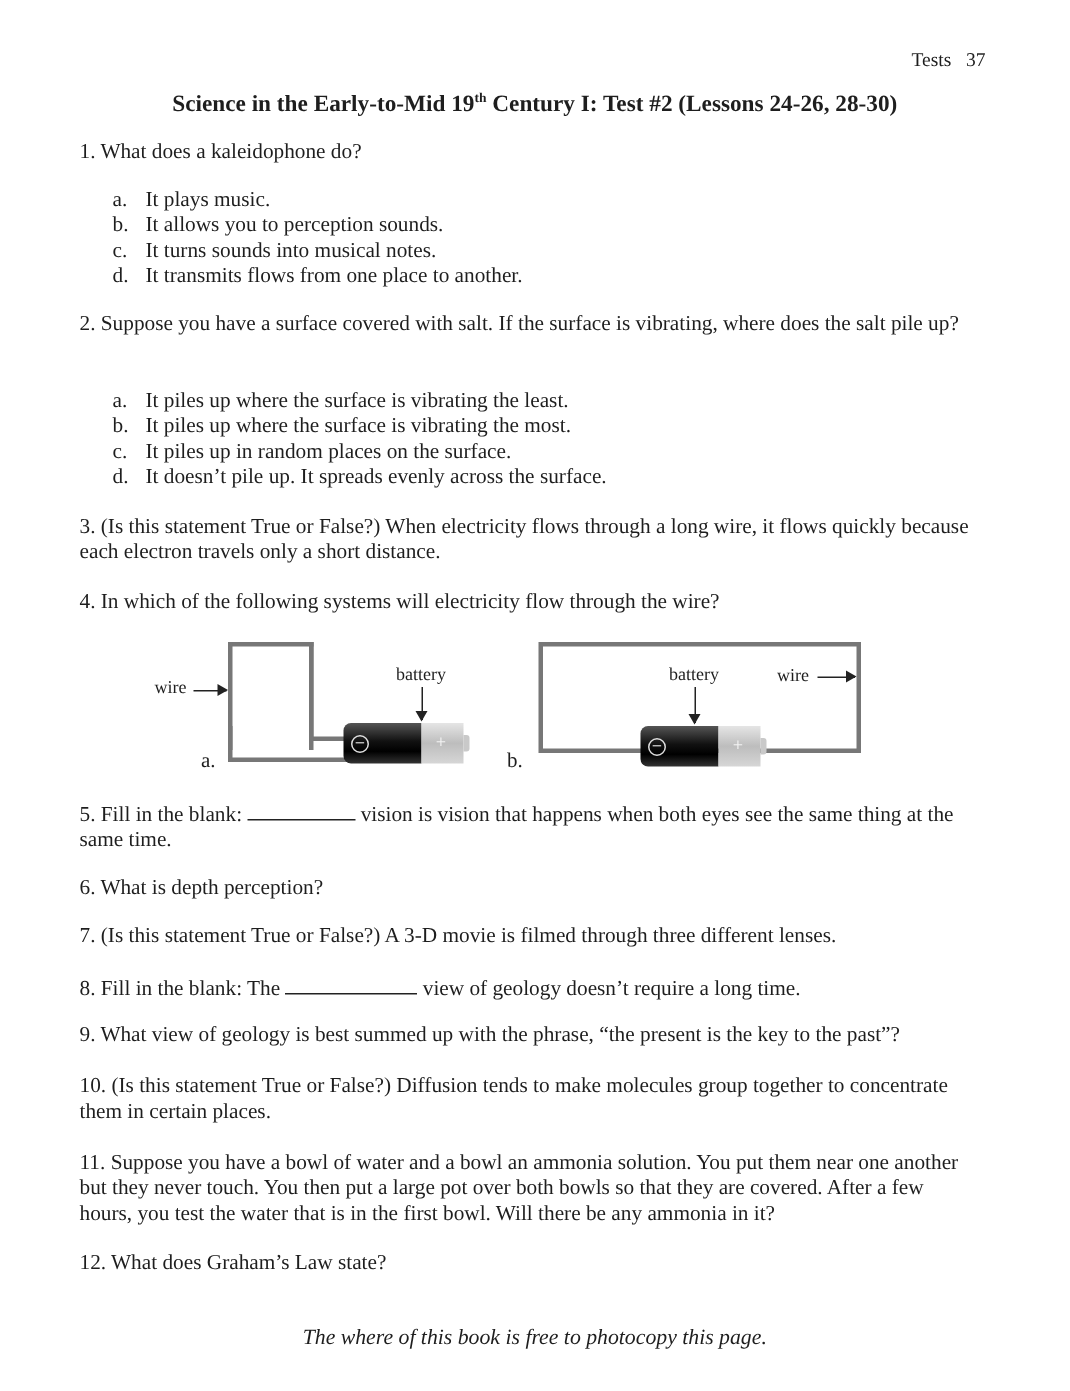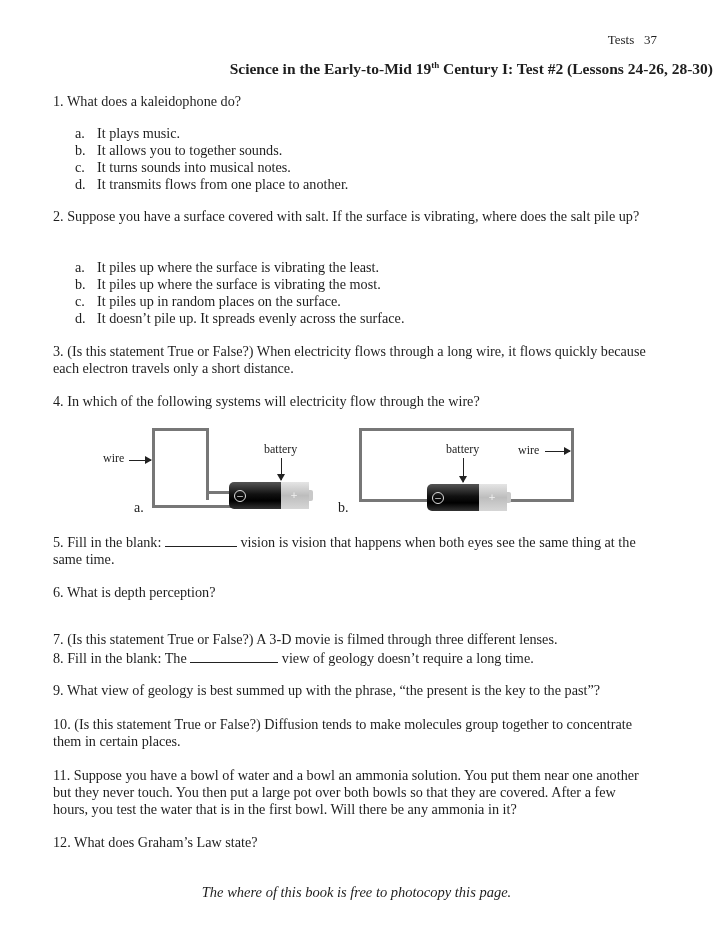--- a/index.html
+++ b/index.html
@@ -7,21 +7,21 @@
     width: 713px; height: 927px; position: relative; overflow: hidden;
     font-family: "Liberation Serif", "DejaVu Serif", serif;
     color: #1e1e1e;
   }
   .page-header {
     position: absolute; top: 32px; right: 56px;
     font-size: 13px;
   }
   .title {
     position: absolute; top: 60px; left: 0; width: 713px;
-    text-align: right; font-weight: bold; font-size: 15.5px;
+    text-align: center; font-weight: bold; font-size: 15.5px;
   }
   .title sup { font-size: 9px; }
   .q {
     position: absolute; left: 53px; width: 600px;
     font-size: 14.2px; line-height: 17px;
   }
   .opts { position: absolute; left: 75px; font-size: 14.2px; line-height: 17px; }
   .opt { display: flex; }
   .opt .l { width: 22px; }
   .blank { display: inline-block; border-bottom: 1px solid #222; vertical-align: baseline; height: 12px; }
@@ -74,21 +74,21 @@
 </div>
 
 <div class="q" style="top:93px">1.  What does a kaleidophone do?</div>
 <div class="opts" style="top:125px">
   <div class="opt">
       <span class="l">a.</span>
       <span>It plays music.</span>
     </div>
   <div class="opt">
       <span class="l">b.</span>
-      <span>It allows you to together sounds.</span>
+      <span>It allows you to perception sounds.</span>
     </div>
   <div class="opt">
       <span class="l">c.</span>
       <span>It turns sounds into musical notes.</span>
     </div>
   <div class="opt">
       <span class="l">d.</span>
       <span>It transmits flows from one place to another.</span>
     </div>
 </div>
@@ -156,21 +156,21 @@
     <span class="lbl" style="left:338px;top:80px;font-size:14px">b.</span>
   </div>
 </div>
 
 <div class="q" style="top:534px">
   <span>5.  Fill in the blank:  </span><span class="blank" style="width:72px"></span><span> vision is vision that happens when both eyes see the same thing at the same time.</span>
 </div>
 
 <div class="q" style="top:584px">6.  What is depth perception?</div>
 
-<div class="q" style="top:631px">7.  (Is this statement True or False?)  A 3-D movie is filmed through three different lenses.</div>
+<div class="q" style="top:616px">7.  (Is this statement True or False?)  A 3-D movie is filmed through three different lenses.</div>
 
 <div class="q" style="top:650px">
   <span>8.  Fill in the blank:  The </span><span class="blank" style="width:88px"></span><span> view of geology doesn’t require a long time.</span>
 </div>
 
 <div class="q" style="top:682px">9.  What view of geology is best summed up with the phrase, “the present is the key to the past”?</div>
 
 <div class="q" style="top:716px">10.  (Is this statement True or False?)  Diffusion tends to make molecules group together to concentrate them in certain places.</div>
 
 <div class="q" style="top:767px">11.  Suppose you have a bowl of water and a bowl an ammonia solution.  You put them near one another but they never touch.  You then put a large pot over both bowls so that they are covered.  After a few hours, you test the water that is in the first bowl.  Will there be any ammonia in it?</div>

